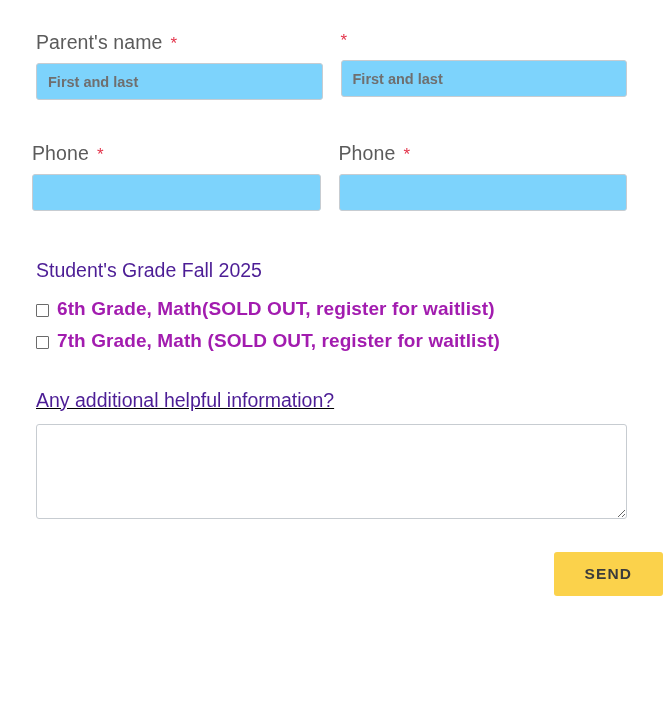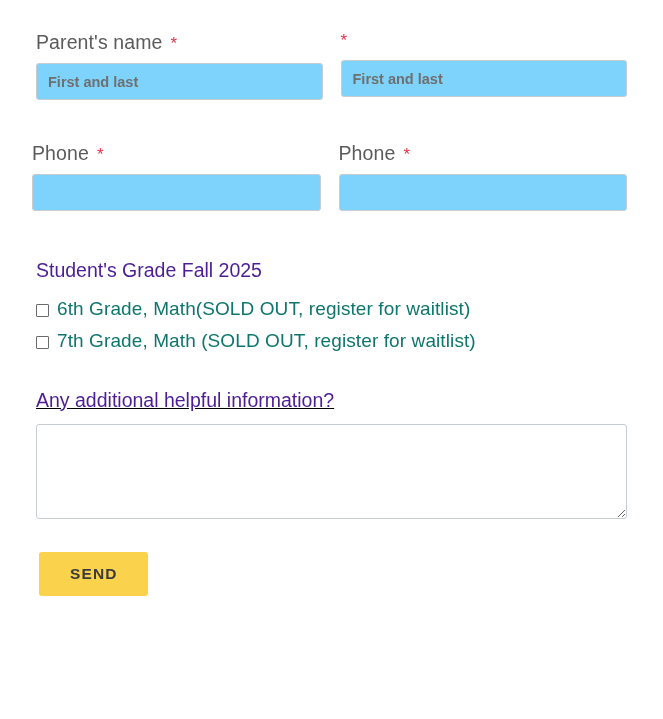--- a/index.html
+++ b/index.html
@@ -88,22 +88,22 @@
     min-width: 13px;
     border: 1px solid #6b6b6b;
     background: #fff;
     border-radius: 1px;
     display: inline-block;
     position: relative;
     top: 1px;
   }
   .cb-label {
     font-size: 19px;
-    font-weight: normal;
-    color: #0f766e;
+    font-weight: bold;
+    color: #a21caf;
     letter-spacing: 0.1px;
     line-height: 1.1;
   }
   .info-block { margin-top: 37px; text-decoration: underline; }
   .textarea {
     display: block;
     width: calc(100% - 72px);
     margin: 12px 36px 0 36px;
     height: 95px;
     border: 1px solid #c7ccd1;
@@ -111,23 +111,22 @@
     background: #ffffff;
     padding: 8px 10px;
     font-family: "Liberation Sans", sans-serif;
     font-size: 14.5px;
     color: #444;
     resize: vertical;
     outline: none;
   }
   .submit-wrap {
     display: flex;
-    justify-content: flex-start;
+    justify-content: flex-end;
     margin-top: 33px;
-    padding-left: 39px;
   }
   .send-btn {
     background: #fbd24b;
     border: none;
     border-radius: 3px;
     color: #3b3b3b;
     font-family: "Liberation Sans", sans-serif;
     font-weight: bold;
     font-size: 15.5px;
     letter-spacing: 1.1px;

